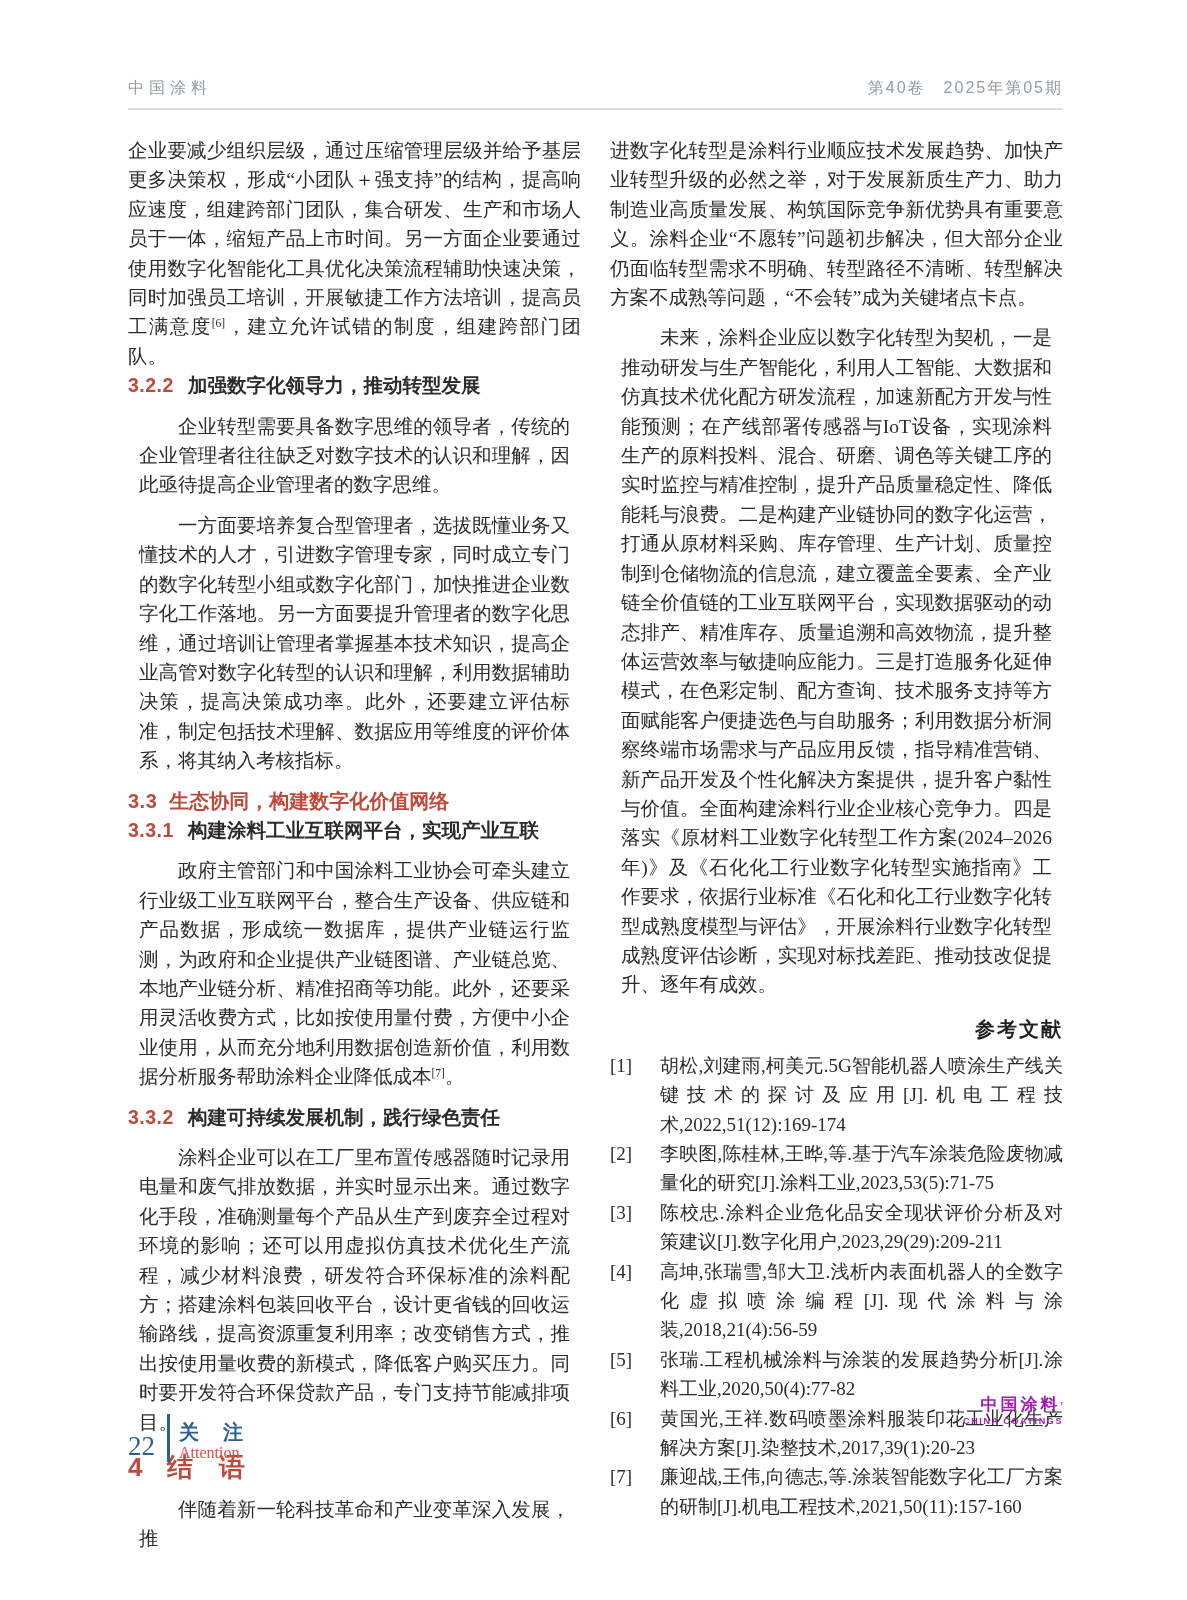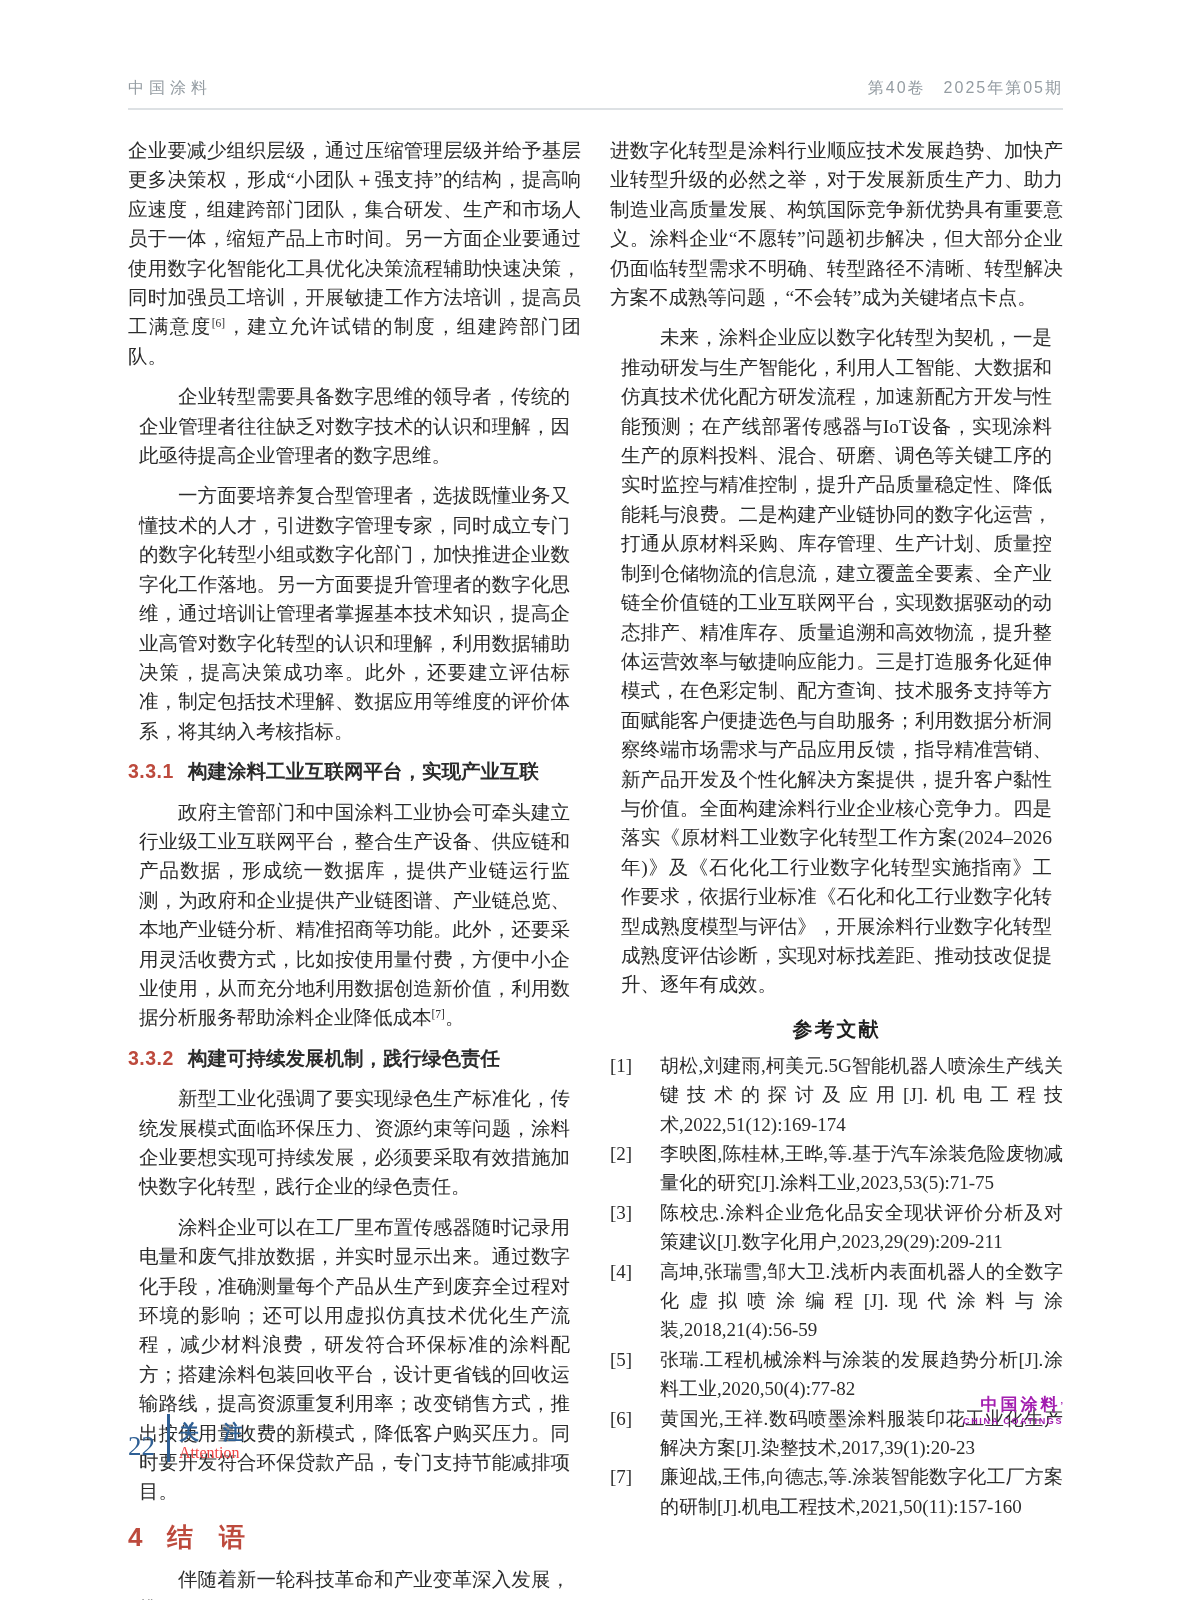--- a/index.html
+++ b/index.html
@@ -30,21 +30,21 @@
   
   .h-sub{margin:0;font-size:19.5px;line-height:29.4px;}
   .h-num{font-family:"Liberation Sans","DejaVu Sans",sans-serif;font-weight:bold;color:#bd4a3d;margin-right:14px;letter-spacing:0.5px;}
   .h-sub .h-title{color:#2b2b2b;}
   .h-main{margin:0;font-size:20px;line-height:29.4px;font-family:"Liberation Sans","DejaVu Sans",sans-serif;font-weight:bold;color:#bd4a3d;}
   .h-main .h-num{margin-right:12px;color:#bd4a3d;}
   .h-chapter{margin:14px 0 8px 0;font-size:26px;line-height:32px;color:#bd4a3d;font-weight:bold;}
   .h-chapter .h-num{font-size:26px;margin-right:24px;}
 
   
-  .refs-title{text-align:center;font-weight:bold;font-size:20px;line-height:29px;margin:15px 0 7px 0;letter-spacing:2px;color:#1f1f1f;}
+  .refs-title{text-align:right;font-weight:bold;font-size:20px;line-height:29px;margin:15px 0 7px 0;letter-spacing:2px;color:#1f1f1f;}
   .ref{display:flex;font-size:19px;line-height:29.4px;text-align:justify;}
   .ref-label{width:50px;flex-shrink:0;}
   .ref-text{flex:1;}
 
   
   .logo{position:absolute;right:0;top:1318px;text-align:right;
     font-family:"Liberation Sans","DejaVu Sans",sans-serif;color:#a21caf;}
   .logo-cn{font-size:17px;font-weight:bold;letter-spacing:3px;line-height:18px;}
   .logo-mark{font-size:9px;vertical-align:top;letter-spacing:0;}
   .logo-en{font-size:9px;font-weight:bold;letter-spacing:1.6px;margin-top:2px;}
@@ -67,32 +67,33 @@
     <span class="issue-info">
       <span>第40卷</span><span class="issue-gap"></span><span>2025年第05期</span>
     </span>
   </div>
 
   <div class="columns">
 
     <div class="col">
       <p class="cont"><span>企业要减少组织层级，通过压缩管理层级并给予基层更多决策权，形成“小团队＋强支持”的结构，提高响应速度，组建跨部门团队，集合研发、生产和市场人员于一体，缩短产品上市时间。另一方面企业要通过使用数字化智能化工具优化决策流程辅助快速决策，同时加强员工培训，开展敏捷工作方法培训，提高员工满意度</span><sup class="ref-sup">[6]</sup><span>，建立允许试错的制度，组建跨部门团队。</span></p>
 
+      <h4 class="h-sub"><span class="h-num">3.2.2</span><span class="h-title">加强数字化领导力，推动转型发展</span></h4>
 
       <p class="para">企业转型需要具备数字思维的领导者，传统的企业管理者往往缺乏对数字技术的认识和理解，因此亟待提高企业管理者的数字思维。</p>
       <p class="para">一方面要培养复合型管理者，选拔既懂业务又懂技术的人才，引进数字管理专家，同时成立专门的数字化转型小组或数字化部门，加快推进企业数字化工作落地。另一方面要提升管理者的数字化思维，通过培训让管理者掌握基本技术知识，提高企业高管对数字化转型的认识和理解，利用数据辅助决策，提高决策成功率。此外，还要建立评估标准，制定包括技术理解、数据应用等维度的评价体系，将其纳入考核指标。</p>
 
+      <h3 class="h-main"><span class="h-num">3.3</span><span class="h-title">生态协同，构建数字化价值网络</span></h3>
 
       <h4 class="h-sub"><span class="h-num">3.3.1</span><span class="h-title">构建涂料工业互联网平台，实现产业互联</span></h4>
 
       <p class="para"><span>政府主管部门和中国涂料工业协会可牵头建立行业级工业互联网平台，整合生产设备、供应链和产品数据，形成统一数据库，提供产业链运行监测，为政府和企业提供产业链图谱、产业链总览、本地产业链分析、精准招商等功能。此外，还要采用灵活收费方式，比如按使用量付费，方便中小企业使用，从而充分地利用数据创造新价值，利用数据分析服务帮助涂料企业降低成本</span><sup class="ref-sup">[7]</sup><span>。</span></p>
 
       <h4 class="h-sub"><span class="h-num">3.3.2</span><span class="h-title">构建可持续发展机制，践行绿色责任</span></h4>
 
-      <p class="para">新型工业化强调了要实现绿色生产标准化，传统发展模式面临环保压力、资源约束等问题，涂料企业要想实现可持续发展，必须要采取有效措施加快数字化转型，践行企业的绿色责任。</p>
       <p class="para">涂料企业可以在工厂里布置传感器随时记录用电量和废气排放数据，并实时显示出来。通过数字化手段，准确测量每个产品从生产到废弃全过程对环境的影响；还可以用虚拟仿真技术优化生产流程，减少材料浪费，研发符合环保标准的涂料配方；搭建涂料包装回收平台，设计更省钱的回收运输路线，提高资源重复利用率；改变销售方式，推出按使用量收费的新模式，降低客户购买压力。同时要开发符合环保贷款产品，专门支持节能减排项目。</p>
 
       <h2 class="h-chapter"><span class="h-num">4</span><span class="h-title">结　语</span></h2>
 
       <p class="para">伴随着新一轮科技革命和产业变革深入发展，推</p>
     </div>
 
     <div class="col">
       <p class="cont">进数字化转型是涂料行业顺应技术发展趋势、加快产业转型升级的必然之举，对于发展新质生产力、助力制造业高质量发展、构筑国际竞争新优势具有重要意义。涂料企业“不愿转”问题初步解决，但大部分企业仍面临转型需求不明确、转型路径不清晰、转型解决方案不成熟等问题，“不会转”成为关键堵点卡点。</p>
       <p class="para">未来，涂料企业应以数字化转型为契机，一是推动研发与生产智能化，利用人工智能、大数据和仿真技术优化配方研发流程，加速新配方开发与性能预测；在产线部署传感器与IoT设备，实现涂料生产的原料投料、混合、研磨、调色等关键工序的实时监控与精准控制，提升产品质量稳定性、降低能耗与浪费。二是构建产业链协同的数字化运营，打通从原材料采购、库存管理、生产计划、质量控制到仓储物流的信息流，建立覆盖全要素、全产业链全价值链的工业互联网平台，实现数据驱动的动态排产、精准库存、质量追溯和高效物流，提升整体运营效率与敏捷响应能力。三是打造服务化延伸模式，在色彩定制、配方查询、技术服务支持等方面赋能客户便捷选色与自助服务；利用数据分析洞察终端市场需求与产品应用反馈，指导精准营销、新产品开发及个性化解决方案提供，提升客户黏性与价值。全面构建涂料行业企业核心竞争力。四是落实《原材料工业数字化转型工作方案(2024–2026年)》及《石化化工行业数字化转型实施指南》工作要求，依据行业标准《石化和化工行业数字化转型成熟度模型与评估》，开展涂料行业数字化转型成熟度评估诊断，实现对标找差距、推动技改促提升、逐年有成效。</p>

